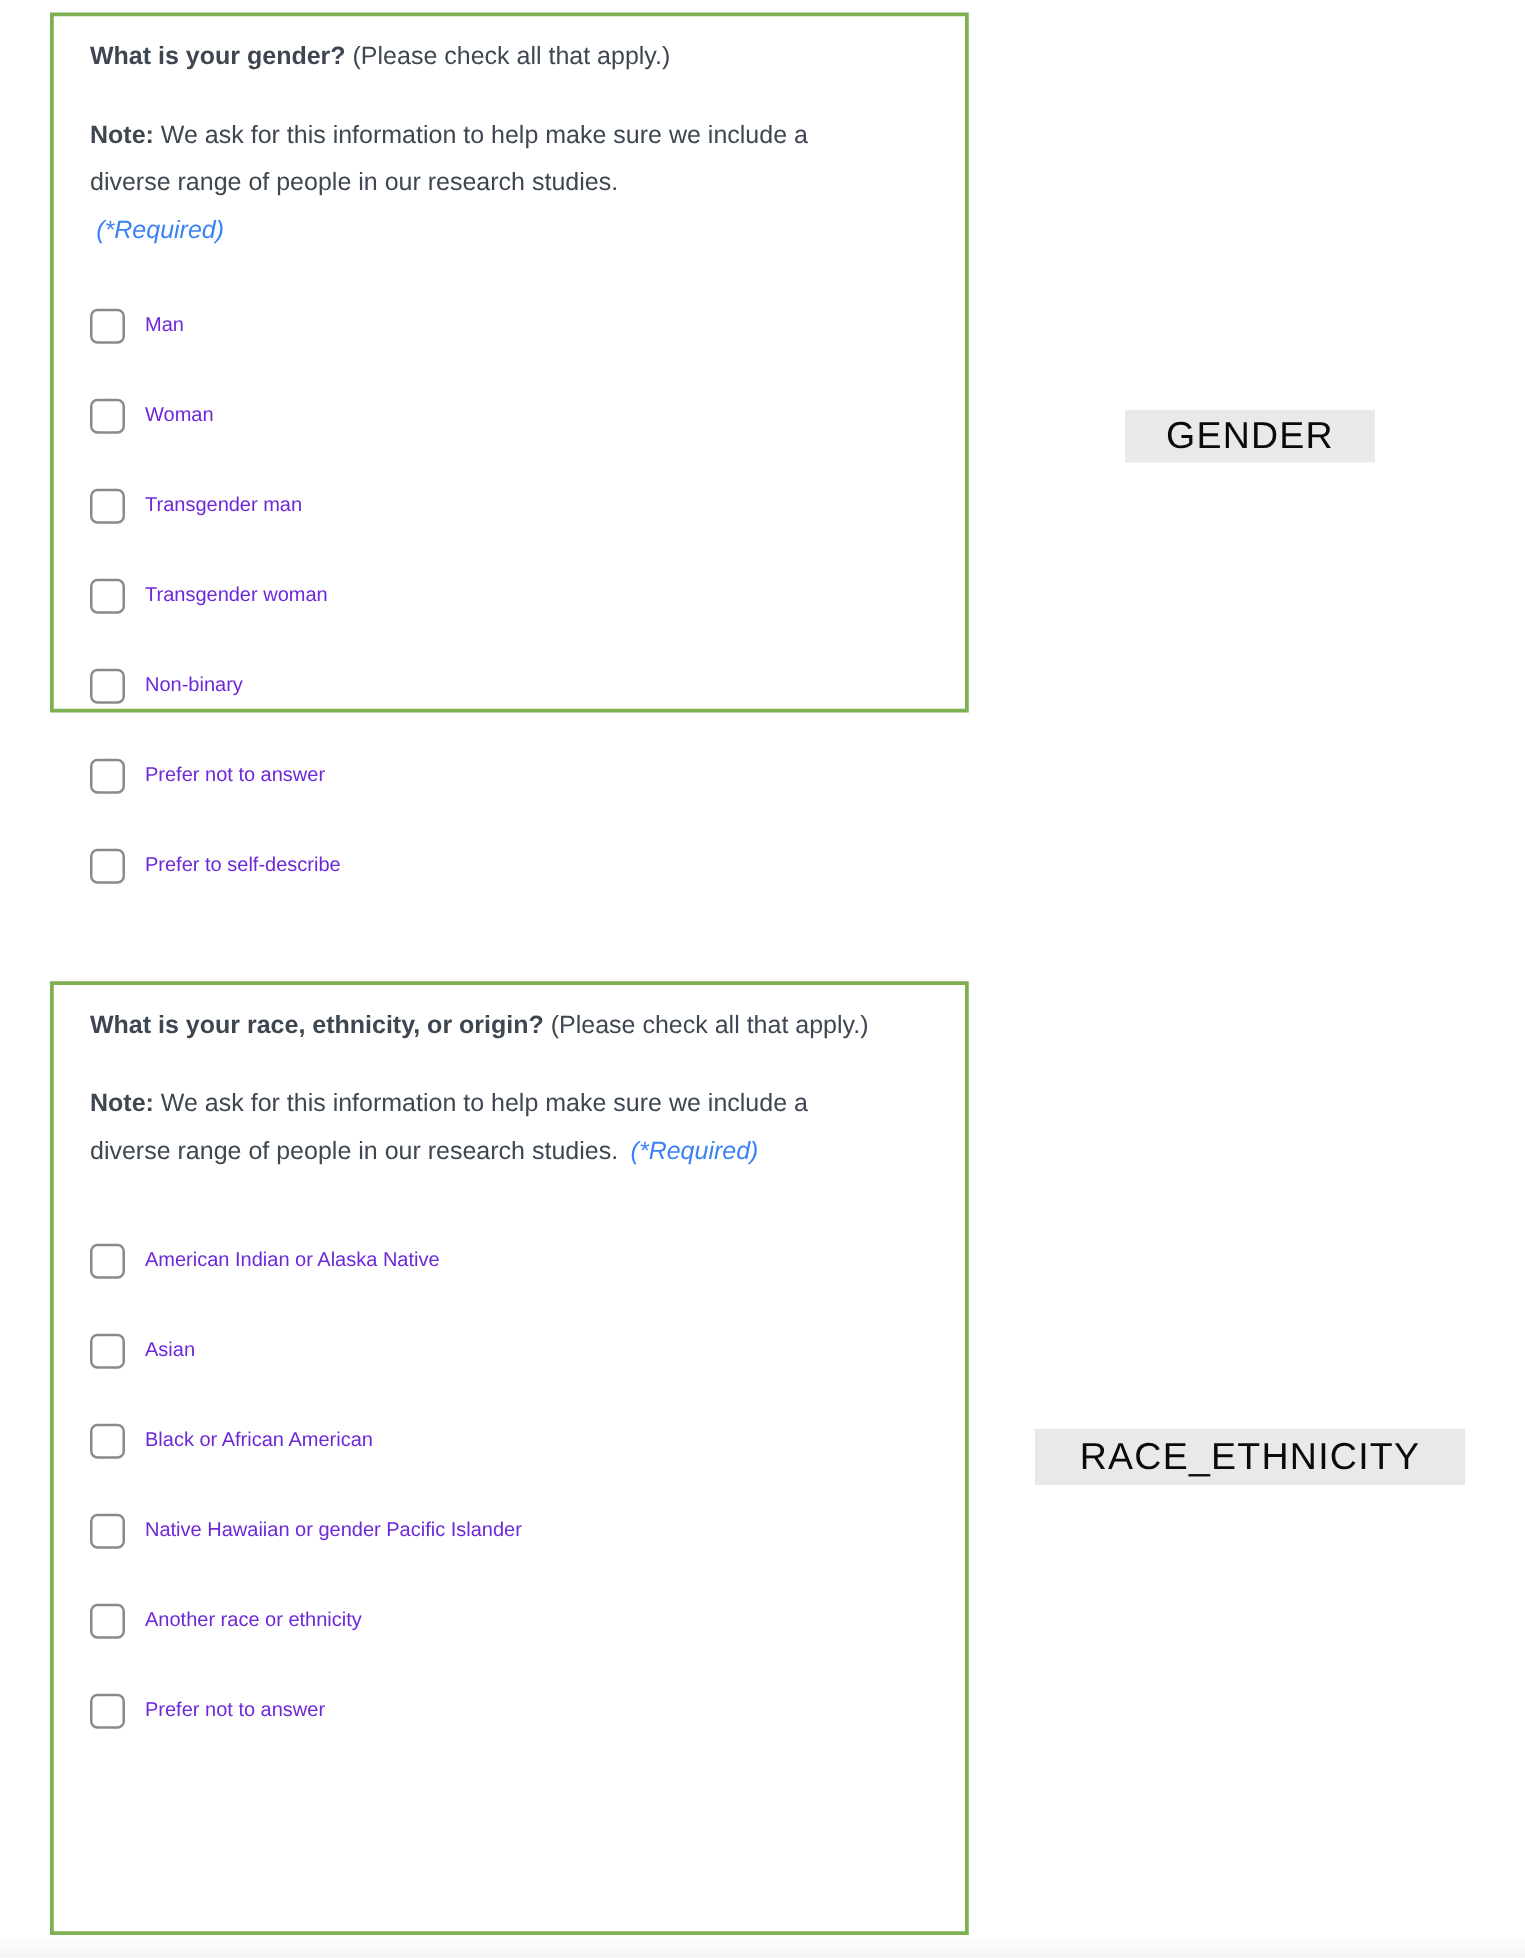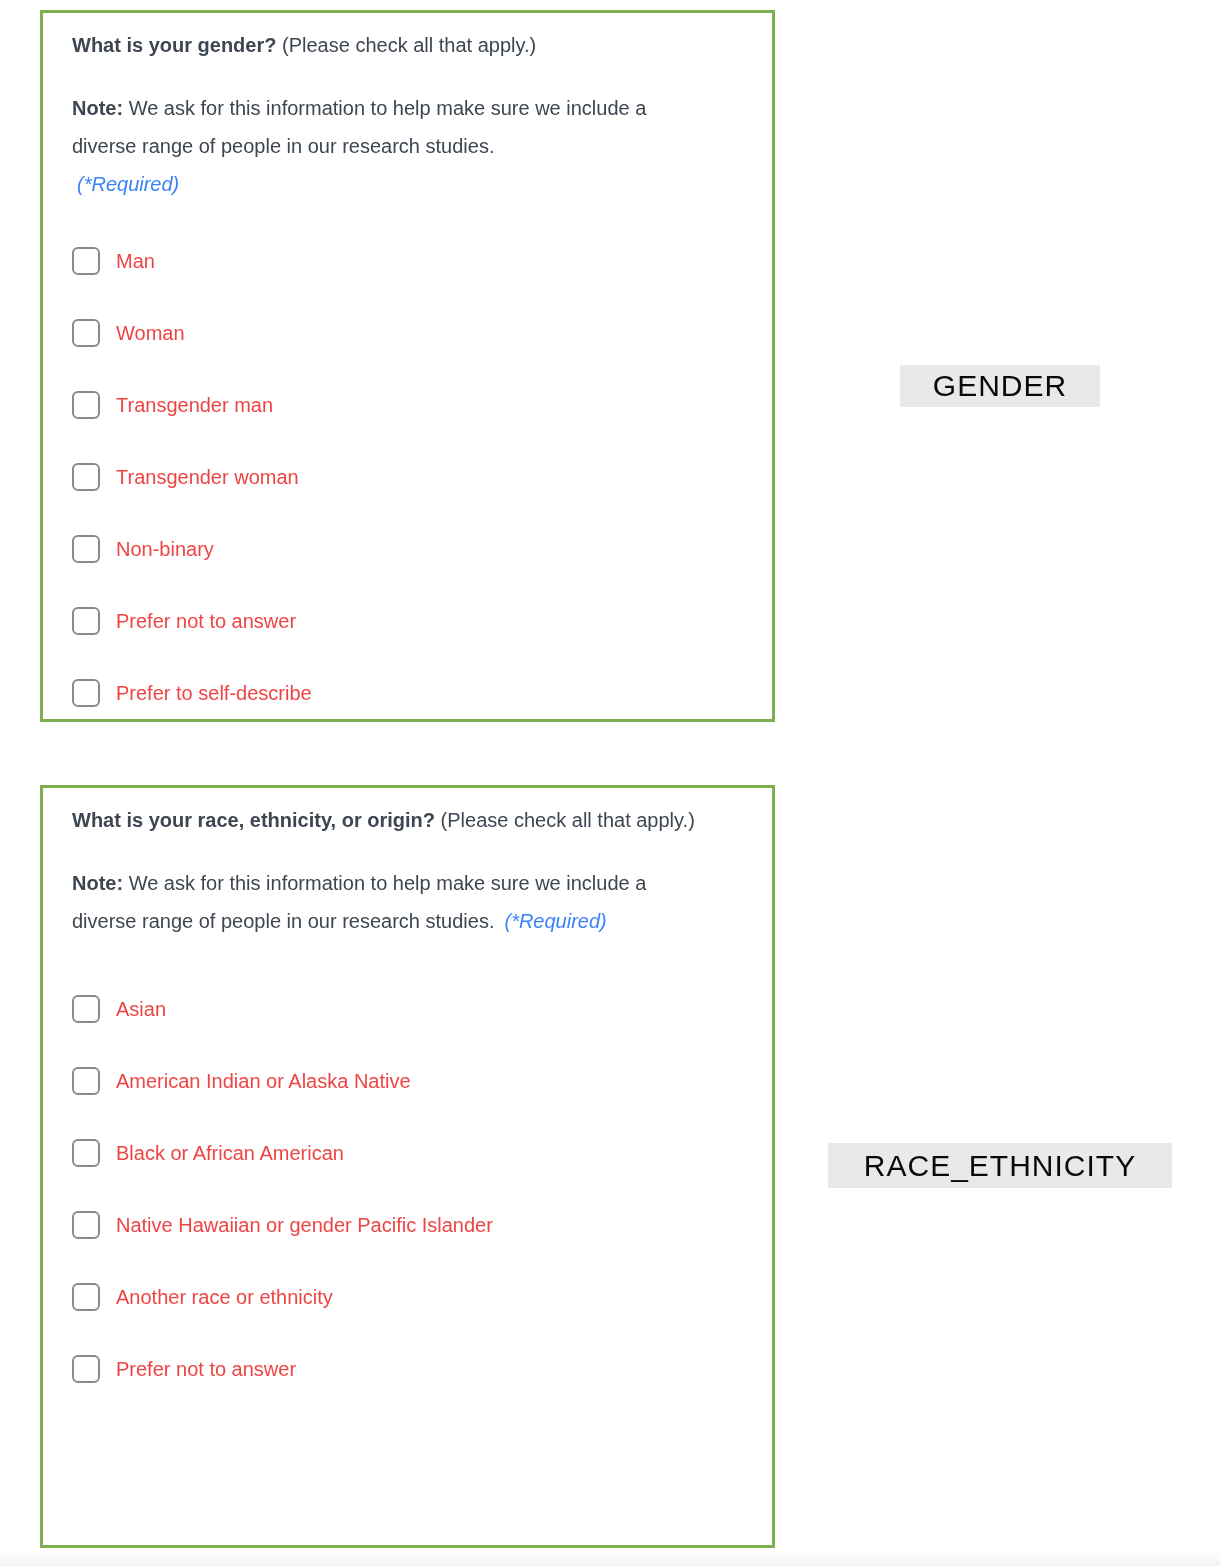--- a/index.html
+++ b/index.html
@@ -11,21 +11,21 @@
     overflow: hidden;
   }
   .question-card {
     position: absolute;
     left: 40px;
     width: 735px;
     background: #ffffff;
     border: 3px solid #7eaf50;
     padding: 18px 30px 14px 29px;
   }
-  #gender-card { top: 10px; height: 712px; }
+  #gender-card { top: 10px; height: 560px; }
   #race-card   { top: 785px; height: 763px; }
 
   .question-line {
     font-size: 20px;
     line-height: 28px;
     color: #3d4651;
   }
   .question-line .q-bold { font-weight: bold; }
 
   .note-block {
@@ -59,35 +59,35 @@
   .checkbox {
     width: 28px; height: 28px;
     flex: 0 0 28px;
     border: 2px solid #8a8a8a;
     border-radius: 6px;
     background: #ffffff;
     cursor: pointer;
   }
   .option-label {
     margin-left: 16px;
-    font-size: 20px;
-    color: #ef4444;
+    font-size: 16px;
+    color: #6d28d9;
     cursor: pointer;
   }
 
   .field-tag {
     position: absolute;
     background: #e9e9e9;
     color: #0a0a0a;
     font-size: 30px;
     line-height: 42px;
     letter-spacing: 1px;
     text-align: center;
   }
-  #gender-tag { left: 900px; top: 365px; width: 200px; height: 42px; }
+  #gender-tag { left: 900px; top: 328px; width: 200px; height: 42px; }
   #race-tag   { left: 828px; top: 1143px; width: 344px; height: 45px; line-height: 45px; }
 
   .page-footer {
     position: absolute;
     left: 0; right: 0; bottom: 0;
     height: 18px;
     background: linear-gradient(#ffffff, #f4f4f6);
     border-bottom: 1px solid #efeff1;
   }
 </style>
@@ -149,25 +149,25 @@
 
   <div class="note-block">
     <span class="note-bold">Note:</span>
     <span>We ask for this information to help make sure we include a</span><br>
     <span>diverse range of people in our research studies.</span><span class="required required-inline">(*Required)</span>
   </div>
 
   <div class="options">
     <div class="option-row">
       <div class="checkbox" role="checkbox" aria-checked="false"></div>
-      <div class="option-label">Asian</div>
+      <div class="option-label">American Indian or Alaska Native</div>
     </div>
     <div class="option-row">
       <div class="checkbox" role="checkbox" aria-checked="false"></div>
-      <div class="option-label">American Indian or Alaska Native</div>
+      <div class="option-label">Asian</div>
     </div>
     <div class="option-row">
       <div class="checkbox" role="checkbox" aria-checked="false"></div>
       <div class="option-label">Black or African American</div>
     </div>
     <div class="option-row">
       <div class="checkbox" role="checkbox" aria-checked="false"></div>
       <div class="option-label">Native Hawaiian or gender Pacific Islander</div>
     </div>
     <div class="option-row">

